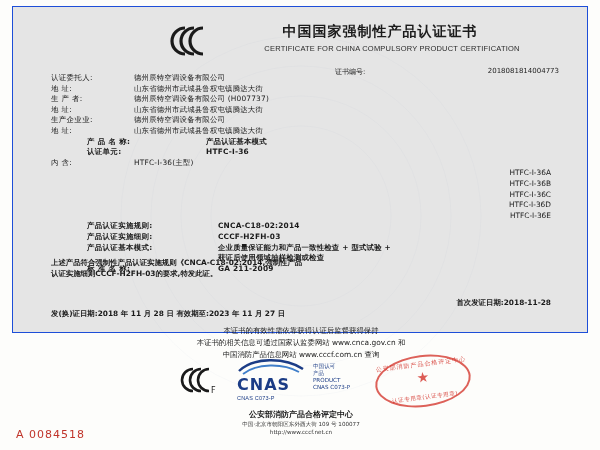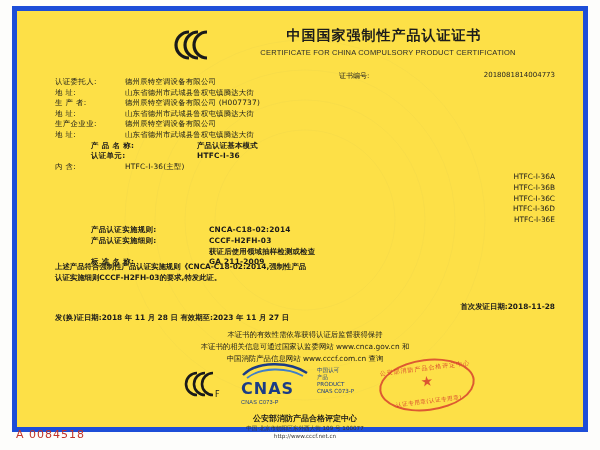--- a/index.html
+++ b/index.html
@@ -20,23 +20,23 @@
     width: 600px;
     height: 450px;
     background: #fdfdfb;
   }
   
   .sheet {
     position: absolute;
     left: 12px;
     top: 6px;
     width: 576px;
-    height: 426px;
-    background: #fde047;
-    border: 5px solid #1d4ed8;
+    height: 327px;
+    background: #e5e5e5;
+    border: 1px solid #1d4ed8;
     box-sizing: border-box;
   }
   
   .header {
     position: absolute;
     left: 0; top: 6px;
     width: 576px;
     height: 48px;
   }
   .ccc-logo-main {
@@ -54,21 +54,21 @@
     width: 310px;
     text-align: center;
     font-size: 14px;
     font-weight: bold;
     color: #1b1b1b;
     letter-spacing: 1px;
     font-family: "DejaVu Sans", "Liberation Sans", sans-serif;
   }
   .title-en {
     position: absolute;
-    left: 204px;
+    left: 212px;
     top: 31px;
     width: 334px;
     text-align: center;
     font-size: 7.5px;
     color: #2a2a2a;
     letter-spacing: 0.2px;
   }
   .cert-no {
     position: absolute;
     right: 28px;
@@ -94,20 +94,21 @@
     width: 500px;
   }
   .row {
     display: flex;
     align-items: baseline;
     font-size: 7.4px;
     line-height: 10.6px;
     color: #1a1a1a;
     font-family: "DejaVu Sans", "Liberation Sans", sans-serif;
     white-space: nowrap;
+    gap: 13px;
   }
   .row .lbl {
     width: 70px;
     flex: 0 0 70px;
     letter-spacing: 0.4px;
   }
   .row .lbl.wide { width: 82px; flex-basis: 82px; }
   .row .val {
     flex: 1 1 auto;
     letter-spacing: 0.2px;
@@ -391,20 +392,24 @@
         <div class="indent-val">HTFC-I-36E</div>
       </div>
 
       <div class="row bold">
         <span class="lbl wide">产品认证实施规则:</span>
         <span class="val">CNCA-C18-02:2014</span>
       </div>
       <div class="row bold">
         <span class="lbl wide">产品认证实施细则:</span>
         <span class="val">CCCF-H2FH-03</span>
+      </div>
+      <div class="row bold">
+        <span class="lbl wide">产品认证基本模式:</span>
+        <span class="val">企业质量保证能力和产品一致性检查 + 型式试验 +</span>
       </div>
       <div class="row bold">
         <span class="lbl wide"></span>
         <span class="val">获证后使用领域抽样检测或检查</span>
       </div>
       <div class="row bold">
         <span class="lbl wide">标  准  名  称:</span>
         <span class="val">GA 211-2009</span>
       </div>
     </div>

